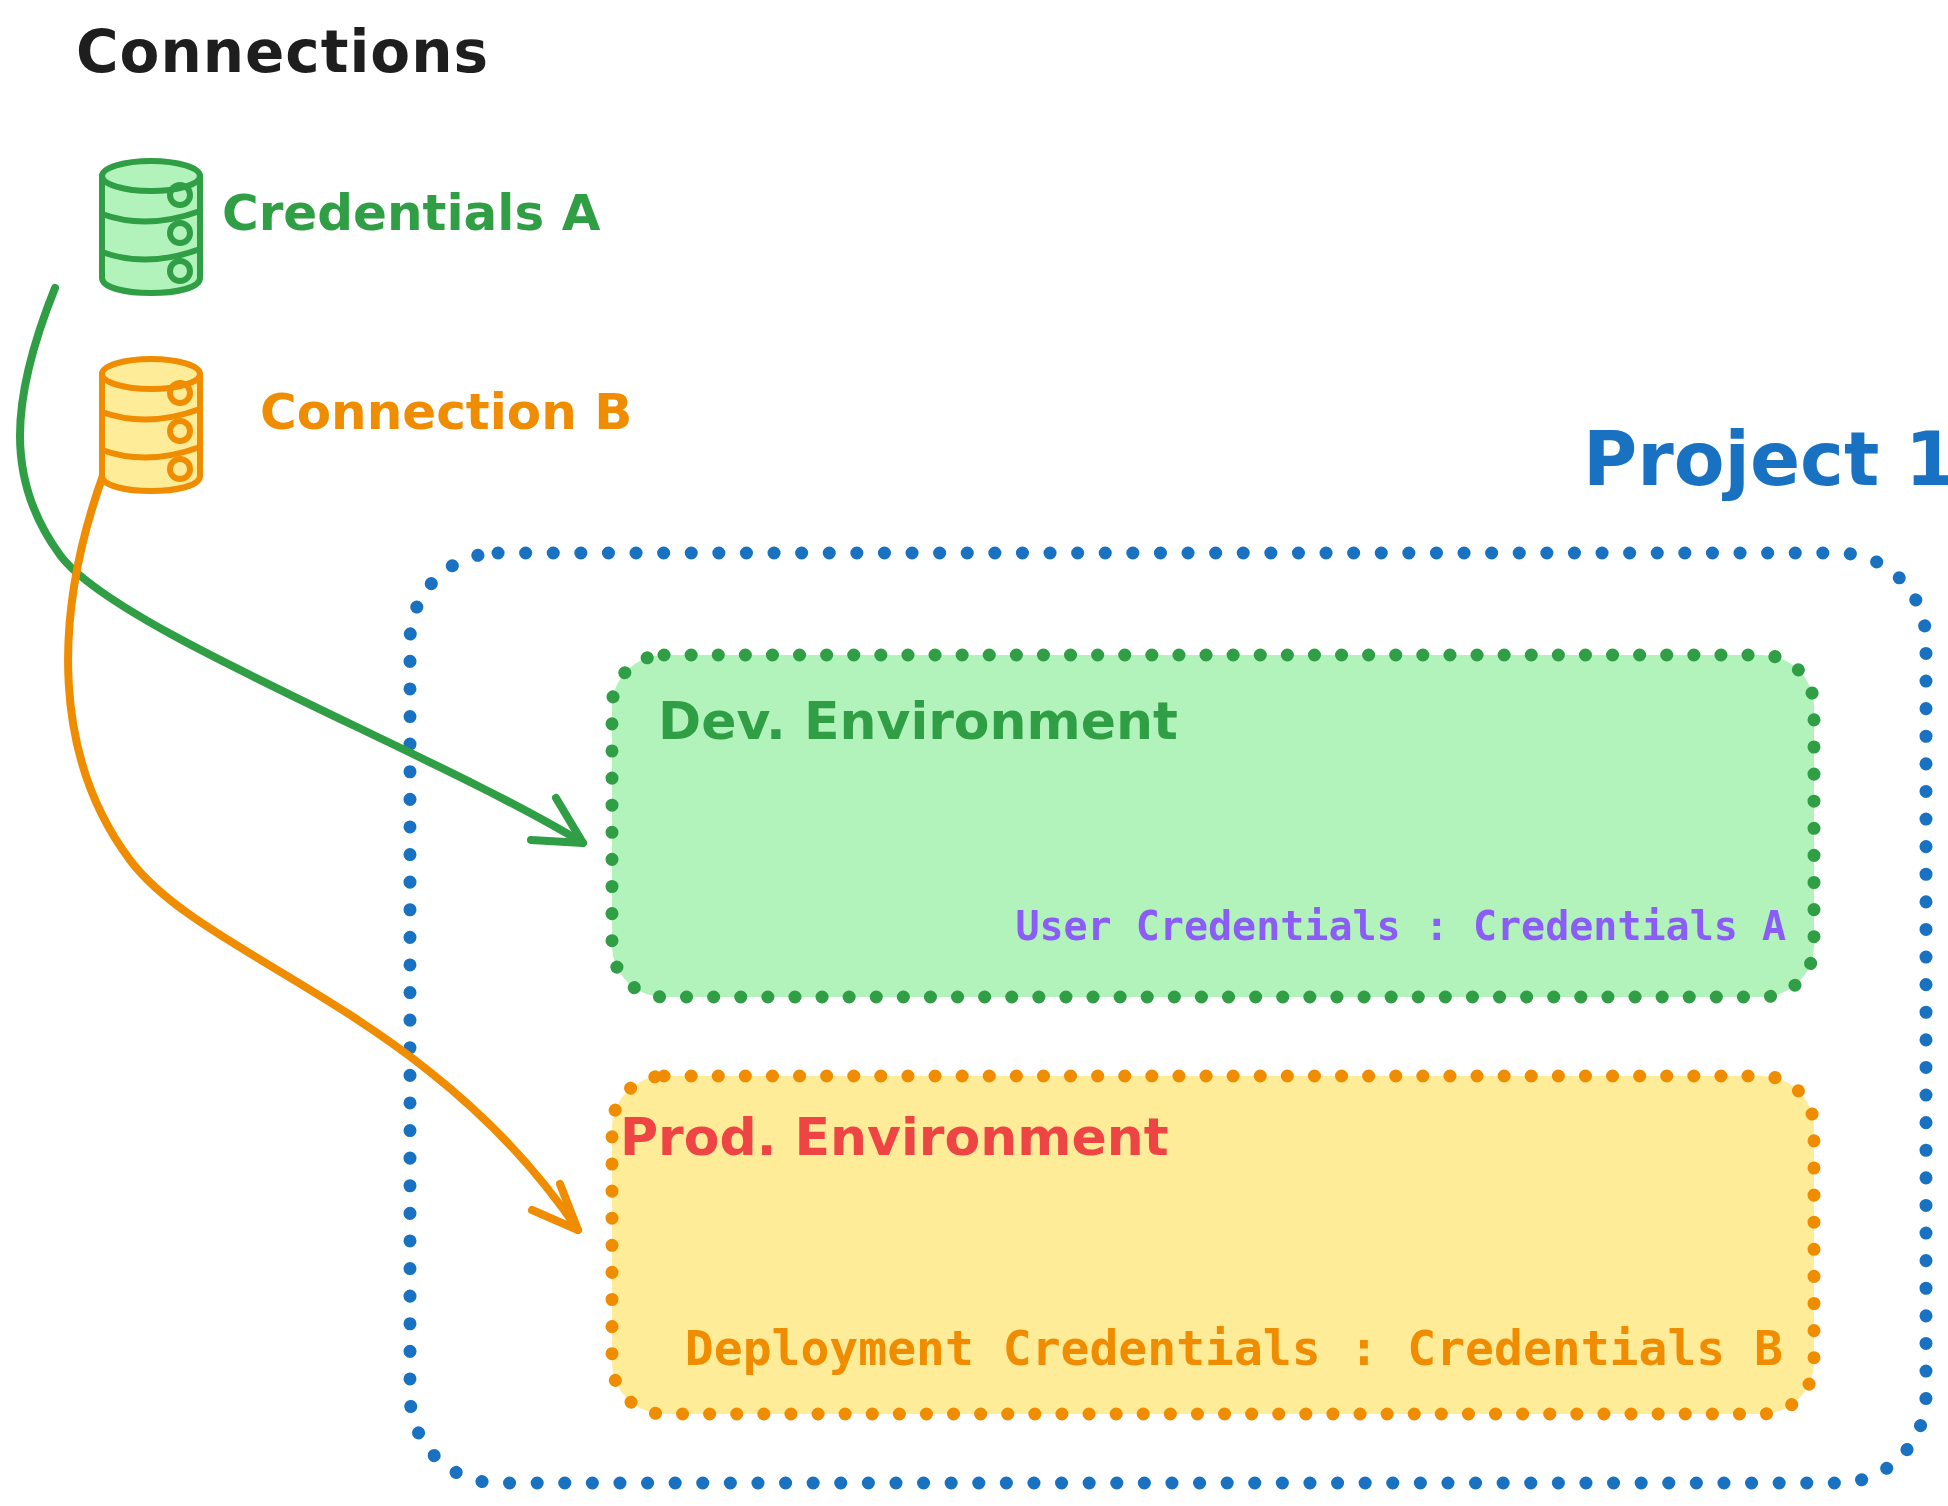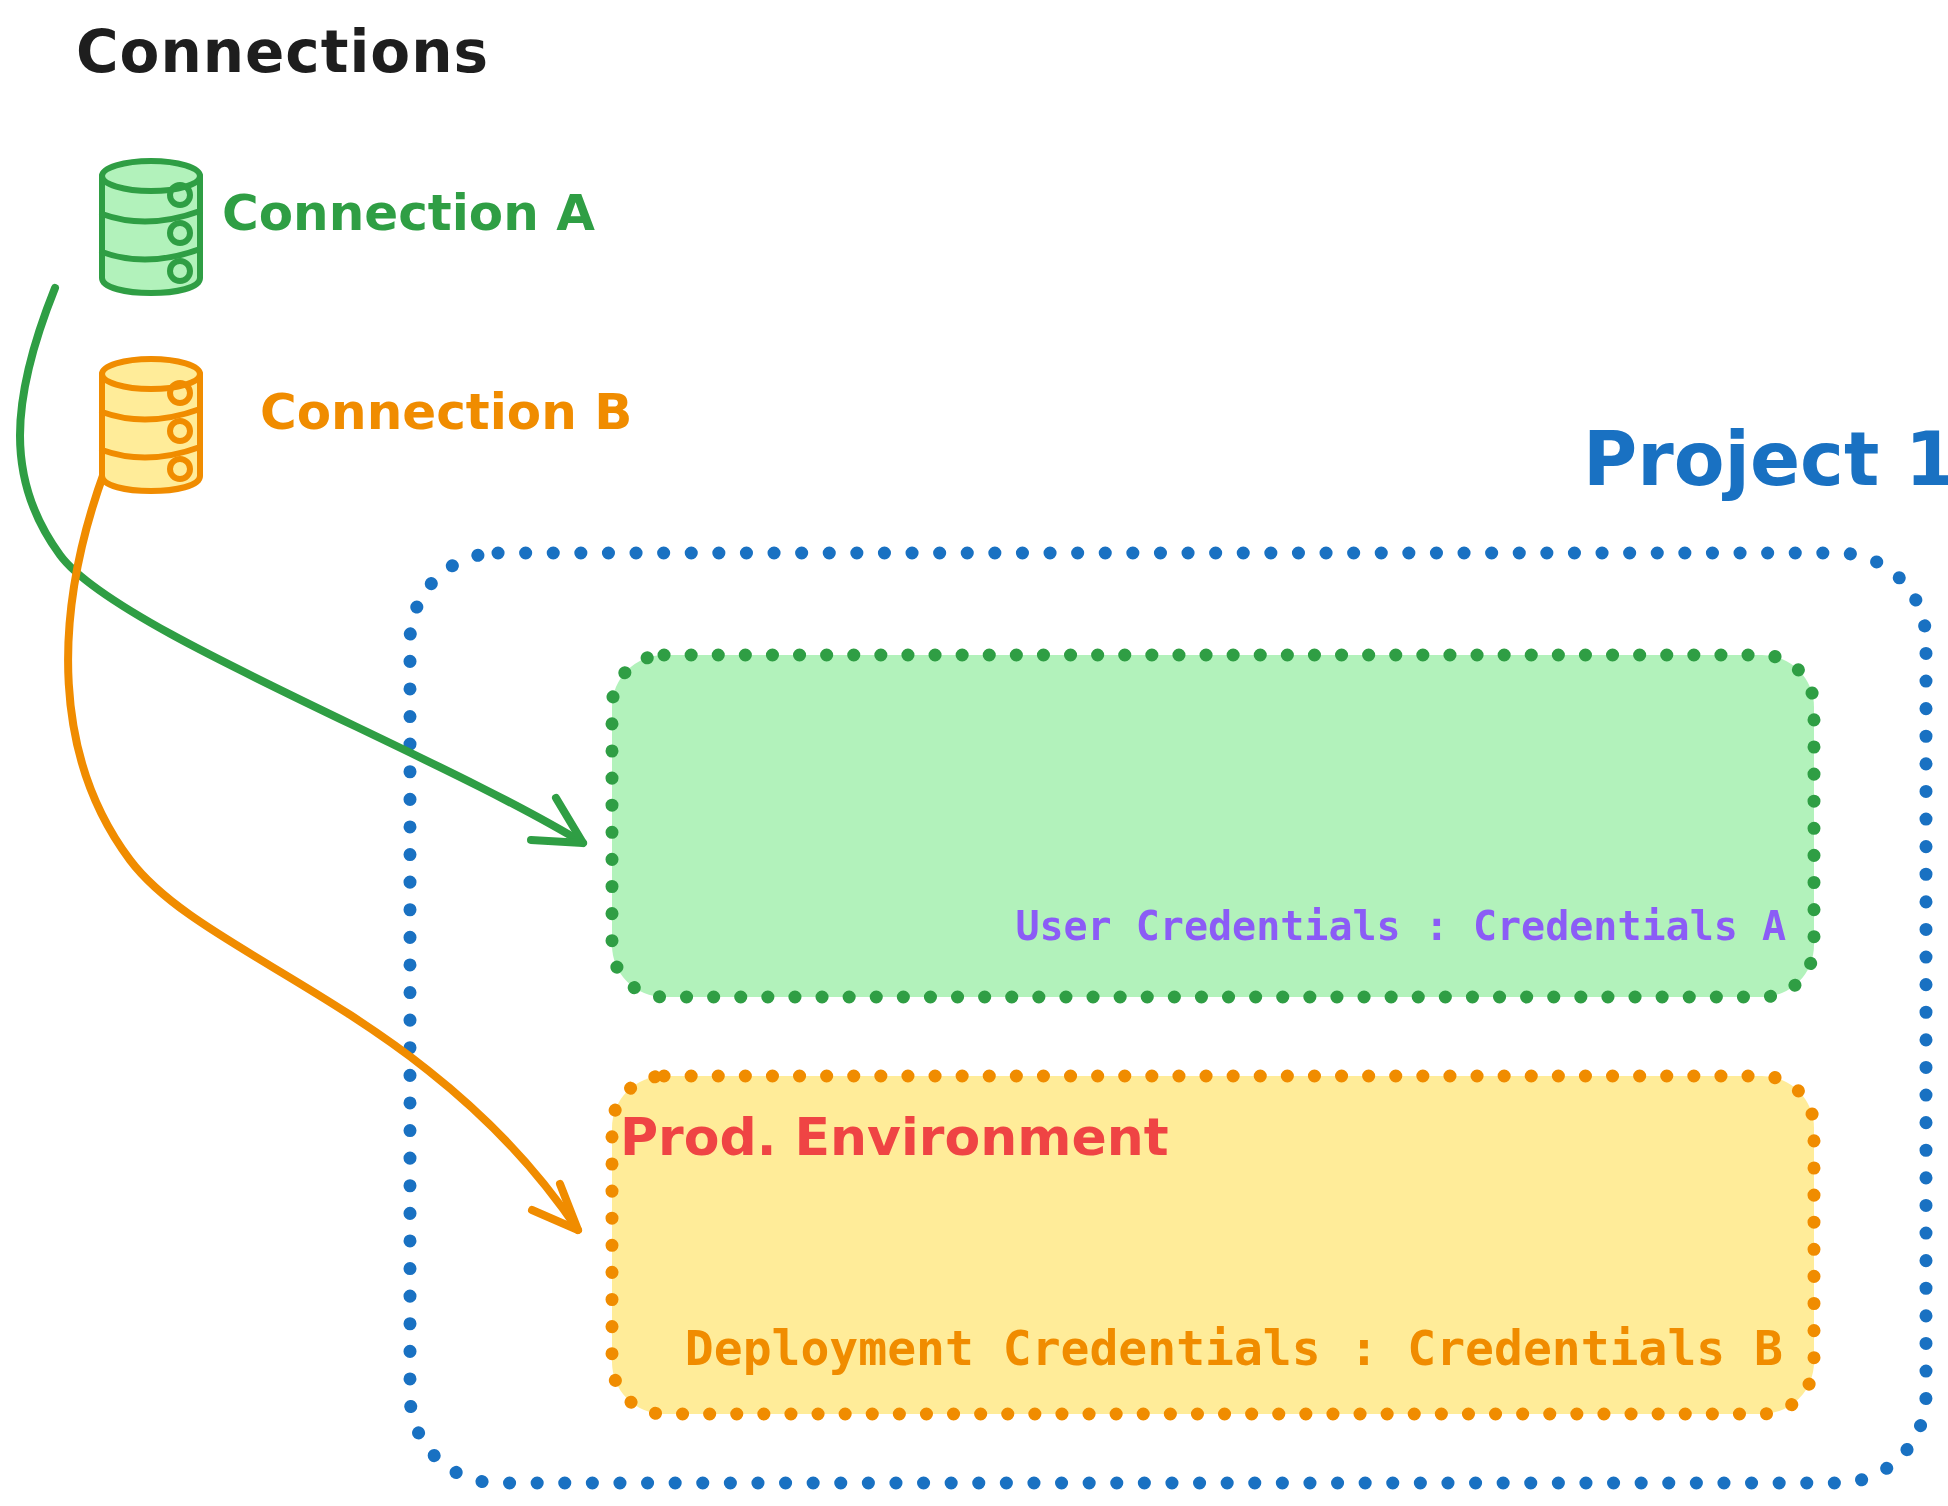--- a/index.html
+++ b/index.html
@@ -66,26 +66,27 @@
       <path d="M7 64 C40 76 75 72 105 61" fill="none" stroke="#f08c00" stroke-width="6" stroke-linecap="round"></path>
       <path d="M7 102 C40 114 75 110 105 99" fill="none" stroke="#f08c00" stroke-width="6" stroke-linecap="round"></path>
       <circle cx="85" cy="45" r="10" fill="none" stroke="#f08c00" stroke-width="6"></circle>
       <circle cx="85" cy="83" r="10" fill="none" stroke="#f08c00" stroke-width="6"></circle>
       <circle cx="85" cy="121" r="10" fill="none" stroke="#f08c00" stroke-width="6"></circle>
     </g>
   </svg>
 
   <div class="txt hand diagram-title">Connections</div>
 
-  <div class="txt hand conn-a-label">Connection A</div>
+  <div class="txt hand conn-a-label">Credentials A</div>
 
   <div class="txt hand conn-b-label">Connection B</div>
 
   <div class="txt hand project-title">Project 1</div>
 
+  <div class="txt hand dev-title">Dev. Environment</div>
 
   <div class="txt mono dev-creds">User Credentials : Credentials A</div>
 
   <div class="txt hand prod-title">Prod. Environment</div>
 
   <div class="txt mono prod-creds">Deployment Credentials : Credentials B</div>
 
 </div>
 
 </body></html>

